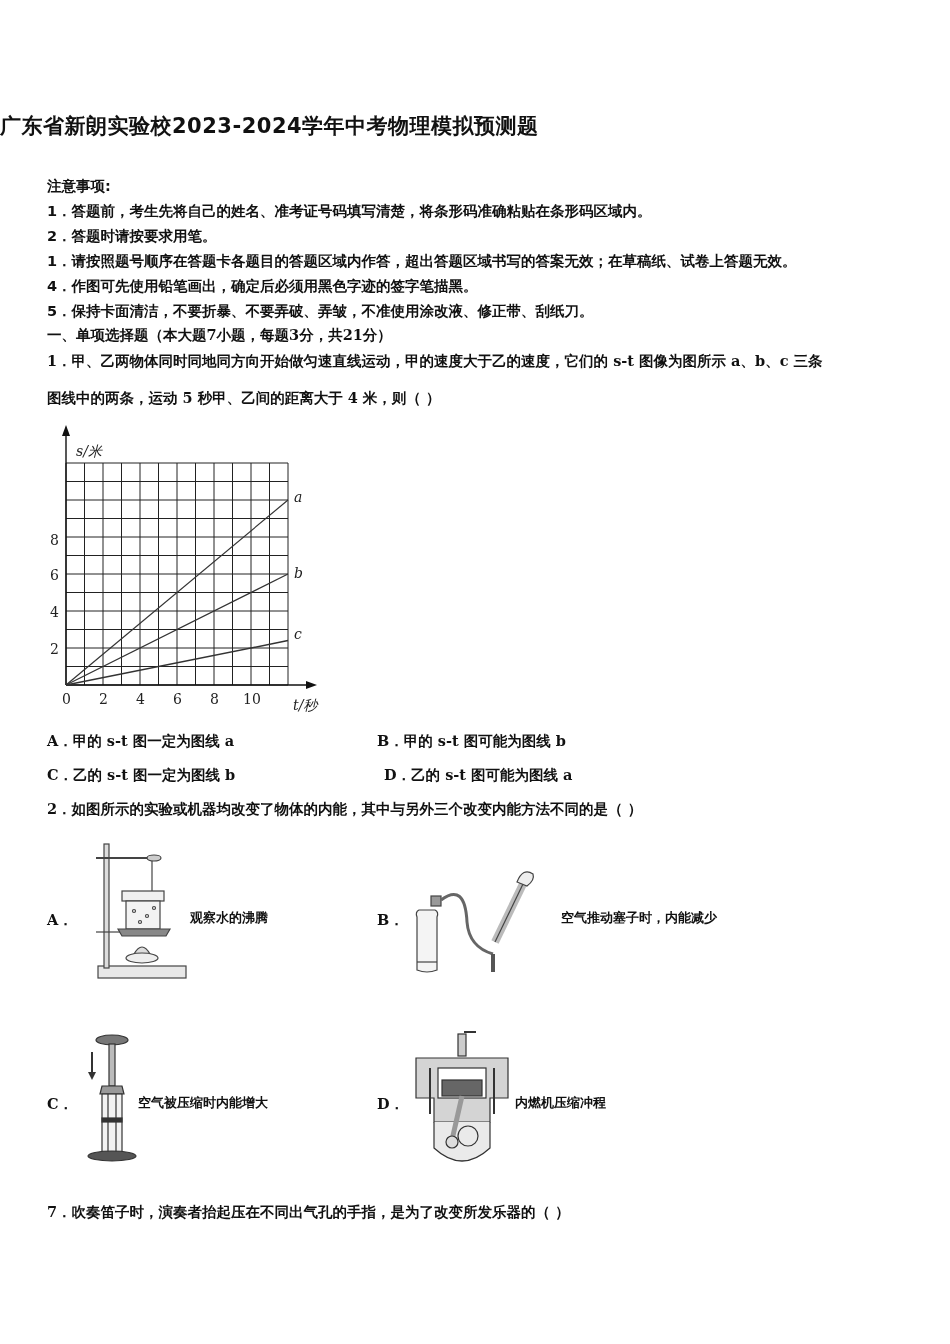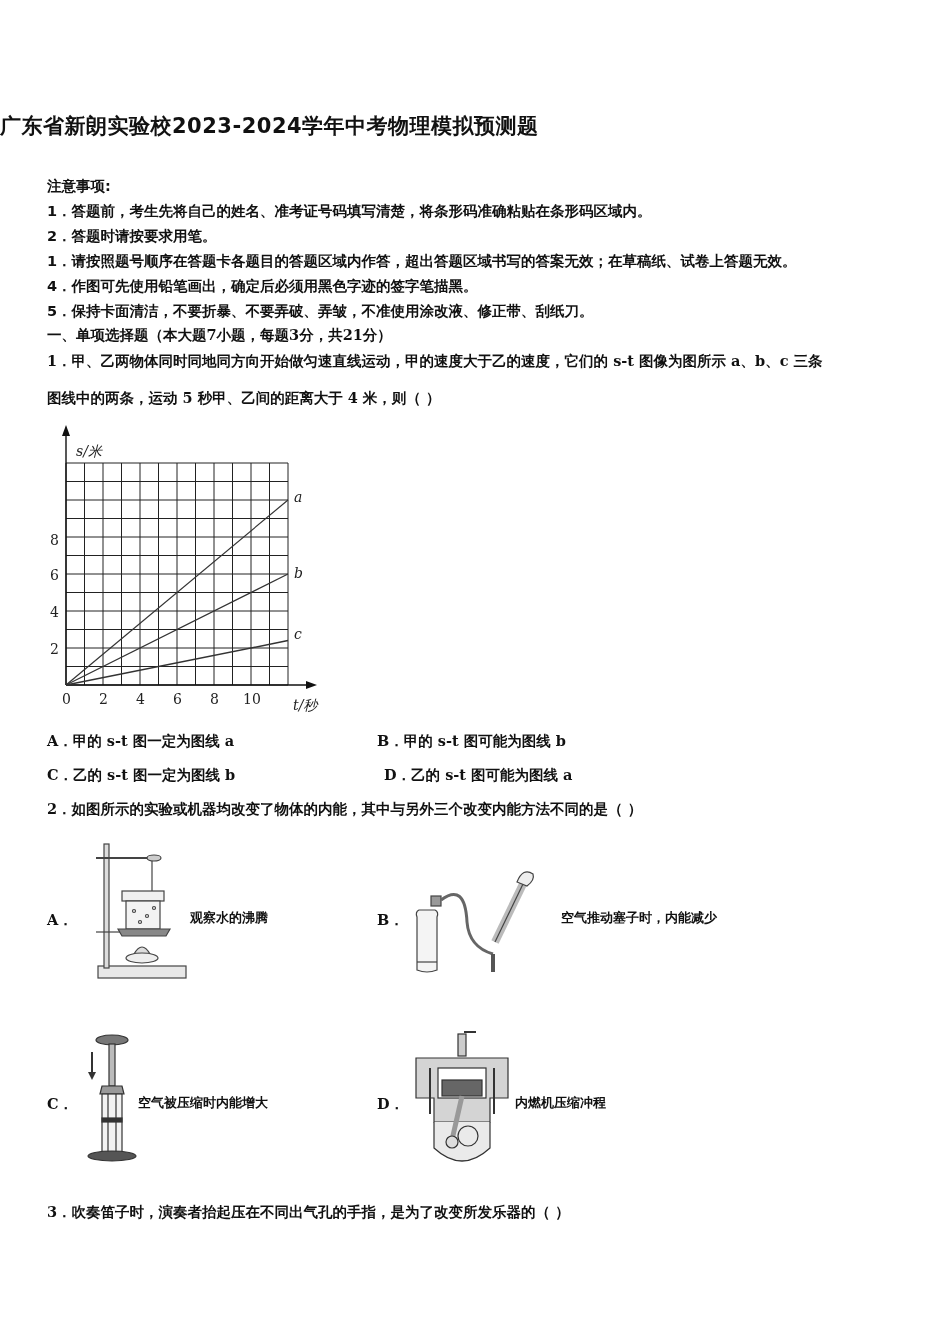--- a/index.html
+++ b/index.html
@@ -183,13 +183,13 @@
     <line x1="18" y1="40" x2="18" y2="86" stroke-width="2"></line>
     <line x1="82" y1="40" x2="82" y2="86" stroke-width="2"></line>
     <path d="M22,94 L22,120 Q50,146 78,120 L78,94" fill="#eaeaea"></path>
     <line x1="50" y1="68" x2="40" y2="112" stroke-width="5" stroke="#999"></line>
     <circle cx="40" cy="114" r="6" fill="#ddd"></circle>
     <circle cx="56" cy="108" r="10"></circle>
   </g>
 </svg>
 <div class="abs caption" style="left:515px; top:1094px;">内燃机压缩冲程</div>
 
-<div class="abs q" style="top:1203px;">3．吹奏笛子时，演奏者抬起压在不同出气孔的手指，是为了改变所发乐器的（ ）</div>
+<div class="abs q" style="top:1203px;">7．吹奏笛子时，演奏者抬起压在不同出气孔的手指，是为了改变所发乐器的（ ）</div>
 
 </body></html>

